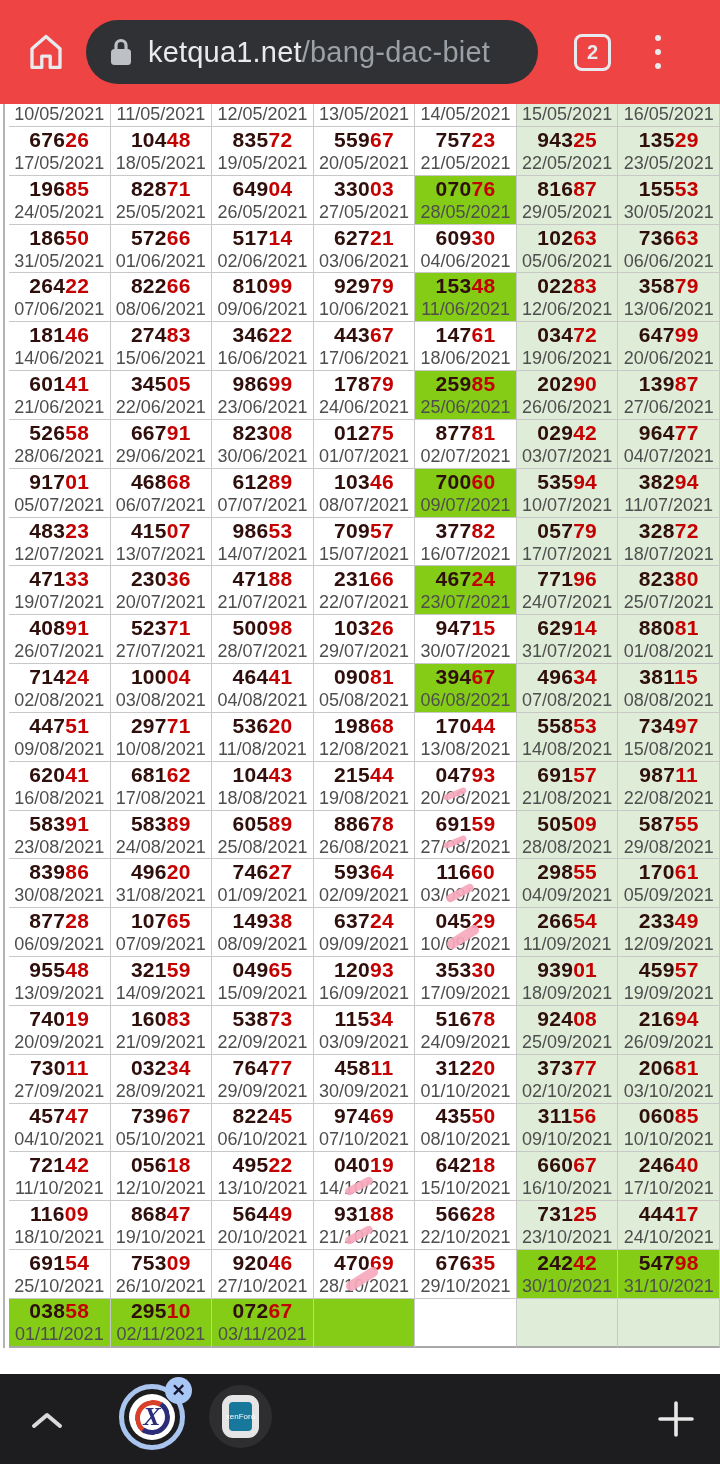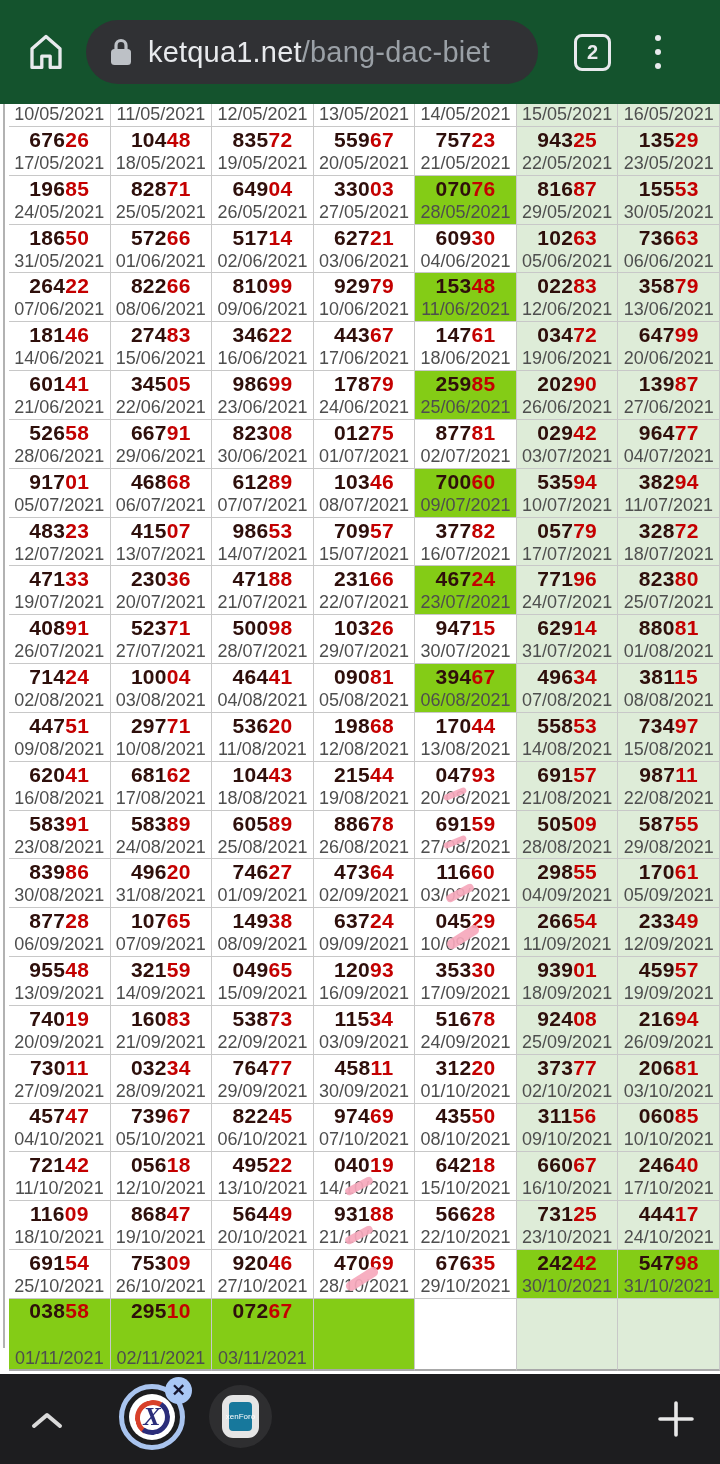--- a/index.html
+++ b/index.html
@@ -3,21 +3,21 @@
 <meta charset="utf-8">
 <style>
   html,body{margin:0;padding:0;}
   body{
     width:720px;height:1464px;overflow:hidden;background:#ffffff;
     font-family:"Liberation Sans", sans-serif;position:relative;
   }
   
   .topbar{
     position:absolute;left:0;top:0;width:720px;height:104px;
-    background:#14532d;display:flex;align-items:center;
+    background:#ef4444;display:flex;align-items:center;
   }
   .home-btn{margin-left:24px;width:44px;height:44px;flex:0 0 auto;display:flex;align-items:center;justify-content:center;}
   .url-pill{
     margin-left:18px;width:452px;height:64px;background:#303134;border-radius:32px;
     display:flex;align-items:center;padding:0 22px;box-sizing:border-box;
   }
   .lock{margin-right:14px;flex:0 0 auto;display:flex;}
   .url-text{font-size:29px;color:#e8eaed;white-space:nowrap;letter-spacing:.2px;}
   .url-text .path{color:#9aa0a6;}
   .tab-counter{
@@ -36,21 +36,21 @@
     content:"";position:absolute;left:-6px;top:0;width:2px;height:100%;
     background:#b2b2b2;
   }
   .trow{display:grid;grid-template-columns:repeat(7,1fr);height:48.84px;}
   .trow.partial{height:23px;overflow:hidden;}
   .cell{
     border-right:1px solid #c8c8c8;border-bottom:1px solid #c8c8c8;
     display:flex;flex-direction:column;align-items:center;justify-content:center;
     text-align:center;position:relative;box-sizing:border-box;background:#fff;
   }
-  .trow:last-child .cell{border-bottom:2px solid #a8a8a8;gap:24px;}
+  .trow:last-child .cell{border-bottom:2px solid #a8a8a8;}
   .cell.bg-g{background:#deecd8;}
   .cell.bg-o{background:#84cc16;text-align:right;}
   .num{font-size:21px;font-weight:bold;line-height:24px;letter-spacing:.3px;}
   .num .n1{color:#2e0f0b;}
   .num .n2{color:#c40000;}
   .date{font-size:18px;line-height:21px;color:#4e4e4e;margin-top:1px;}
   .partial .date{margin-top:-2px;}
   
   .mark{position:absolute;background:#f6a8bc;border-radius:6px;opacity:.92;}
   .mark-dash{width:24px;height:6px;left:28%;bottom:13px;transform:rotate(-22deg);}
@@ -598,21 +598,21 @@
       </div>
       <div class="cell">
         <div class="num"><span class="n1">496</span><span class="n2">20</span></div>
         <div class="date">31/08/2021</div>
       </div>
       <div class="cell">
         <div class="num"><span class="n1">746</span><span class="n2">27</span></div>
         <div class="date">01/09/2021</div>
       </div>
       <div class="cell">
-        <div class="num"><span class="n1">473</span><span class="n2">64</span></div>
+        <div class="num"><span class="n1">593</span><span class="n2">64</span></div>
         <div class="date">02/09/2021</div>
       </div>
       <div class="cell">
         <div class="num"><span class="n1">116</span><span class="n2">60</span></div>
         <div class="date">03/09/2021</div>
         <span class="mark mark-slash"></span>
       </div>
       <div class="cell bg-g">
         <div class="num"><span class="n1">298</span><span class="n2">55</span></div>
         <div class="date">04/09/2021</div>

